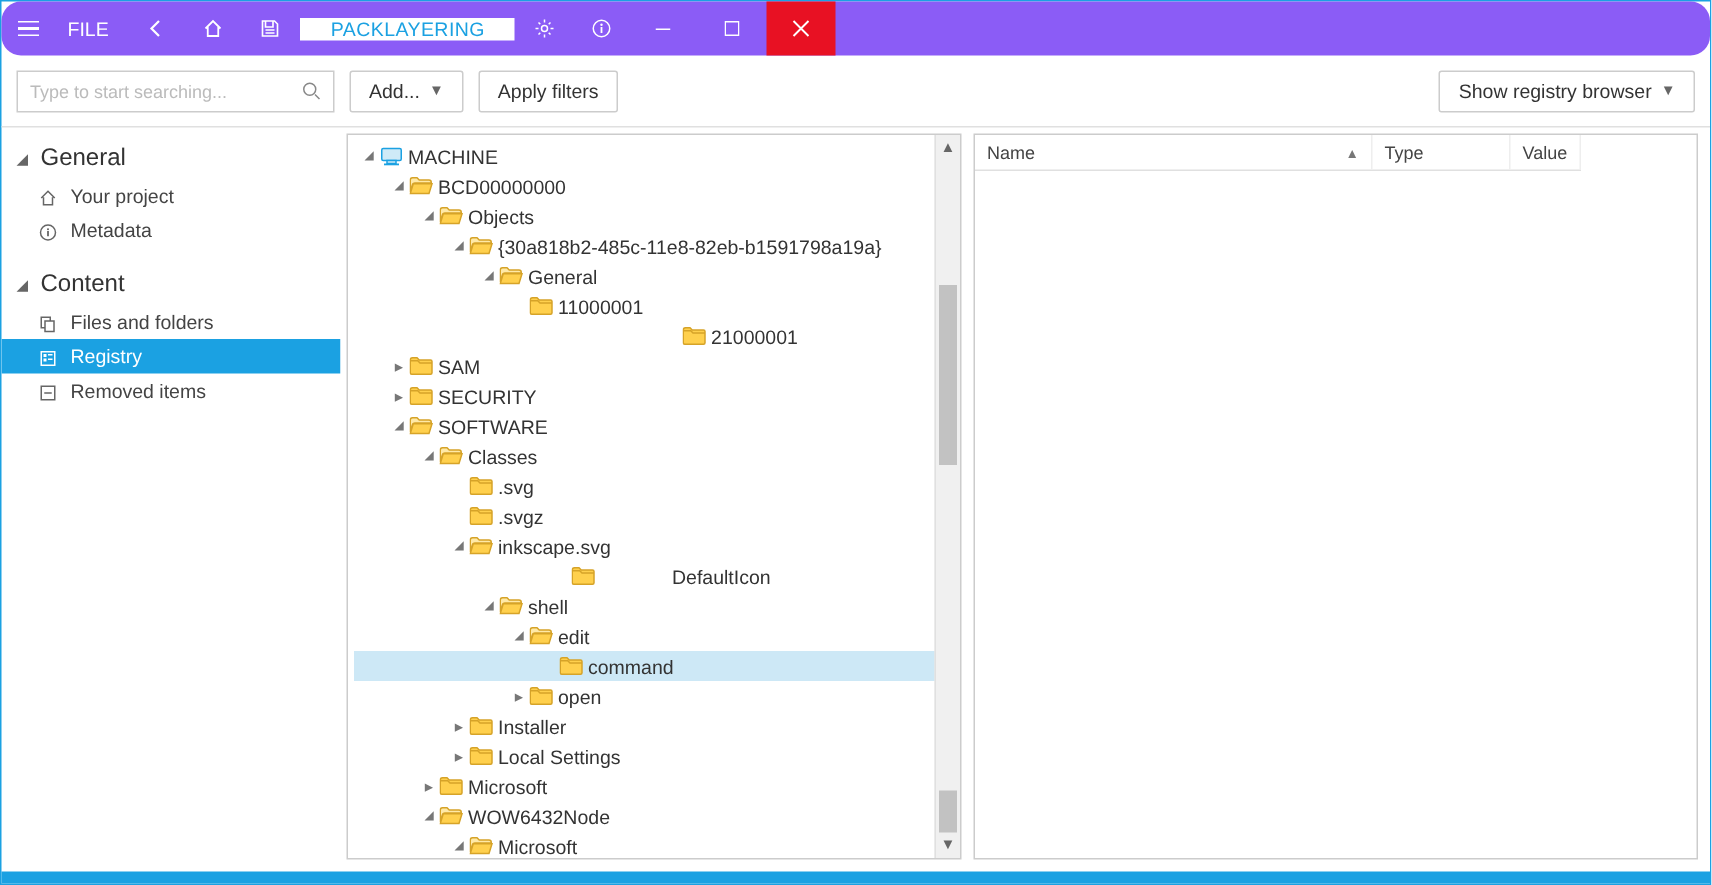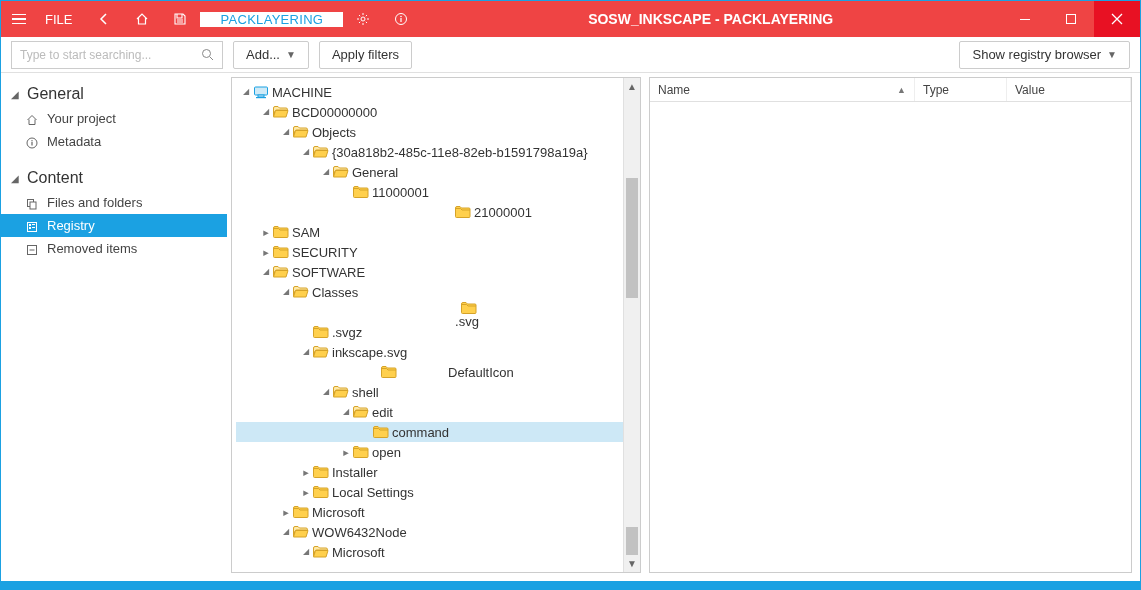--- a/index.html
+++ b/index.html
@@ -1,32 +1,32 @@
 <!DOCTYPE html>
 <html><head>
 <meta charset="utf-8">
 <style>
   * { box-sizing: border-box; margin:0; padding:0; font-family: "Segoe UI", sans-serif; }
   body { background:#fff; width:1141px; height:590px; overflow:hidden; font-size:13px; color:#333; }
   .app { display:flex; flex-direction:column; width:1141px; height:590px; border:1px solid #1ba1e2; }
 
   
-  .titlebar { background:#ef4444; color:#fff; height:36px; display:flex; align-items:stretch; }
+  .titlebar { background:#8b5cf6; color:#fff; height:36px; display:flex; align-items:stretch;border-radius:13px; }
   .tb-left { display:flex; align-items:center; gap:2px; }
   .tb-btn { width:36px; height:36px; display:flex; align-items:center; justify-content:center; color:#fff; cursor:pointer; }
   .tb-file { display:flex; align-items:center; padding:0 12px 0 6px; gap:6px; font-size:13px; }
   .tb-tab { background:#fff; color:#1ba1e2; display:flex; align-items:center; padding:0 20px; font-size:13px; font-weight:500; letter-spacing:0.3px; }
   .tb-title { flex:1; display:flex; align-items:center; justify-content:center; font-weight:600; font-size:14px; }
   .tb-win { width:46px; height:36px; display:flex; align-items:center; justify-content:center; cursor:pointer; }
   .tb-win.close { background:#e81123; }
   .ham { display:flex; flex-direction:column; gap:3px; }
   .ham span{ width:14px; height:1.5px; background:#fff;}
 
   
-  .toolbar { height:36px; display:flex; align-items:center; padding:0 10px; gap:10px; border-bottom:1px solid #e0e0e0; }
+  .toolbar { height:48px; display:flex; align-items:center; padding:0 10px; gap:10px; border-bottom:1px solid #e0e0e0; }
   .search { width:212px; height:28px; border:1px solid #ccc; display:flex; align-items:center; padding:0 8px; color:#aaa; }
   .search input { border:none; outline:none; flex:1; font-size:12px; color:#555; }
   .search input::placeholder{ color:#bbb;}
   .btn { height:28px; border:1px solid #ccc; border-radius:2px; background:#fff; display:flex; align-items:center; padding:0 12px; gap:6px; cursor:pointer; font-size:13px; color:#333;}
   .btn .caret{ font-size:10px; color:#666;}
   .toolbar .spacer{ flex:1; }
 
   
   .main { flex:1; display:flex; overflow:hidden; }
   .sidebar { width:226px; padding:8px 0; overflow:auto; }
@@ -45,21 +45,21 @@
   .exp{ width:12px; text-align:center; color:#777; font-size:11px; cursor:pointer;}
   .fld{ width:18px; display:flex; justify-content:center; margin-right:2px;}
   .lbl{ padding-right:6px;}
   .scrollbar-track{ position:absolute; right:0; top:0; bottom:0; width:17px; background:#f0f0f0; border-left:1px solid #e0e0e0;}
   .scroll-up,.scroll-dn{ height:17px; display:flex; align-items:center; justify-content:center; color:#666; font-size:10px; cursor:pointer;}
   .thumb1{ position:absolute; left:2px; right:2px; top:100px; height:120px; background:#c2c2c2;}
   .thumb2{ position:absolute; left:2px; right:2px; bottom:17px; height:28px; background:#c2c2c2;}
   .scroll-dn{ position:absolute; bottom:0; left:0; right:0;}
 
   
-  .details { flex:1; border:1px solid #ccc; margin:4px 8px 8px 0; display:flex; flex-direction:column;gap:15px;}
+  .details { flex:1; border:1px solid #ccc; margin:4px 8px 8px 0; display:flex; flex-direction:row;gap:15px;}
   .cols{ display:flex; height:24px; align-items:center; border-bottom:1px solid #e0e0e0; color:#444; font-size:12px;}
   .col{ padding:0 8px; border-right:1px solid #eee; display:flex; align-items:center; gap:4px; height:100%;}
   .col.name{ flex:0 0 265px;} .col.type{ flex:0 0 92px;} .col.value{ flex:1;}
   .sort-ic{ font-size:9px; color:#777;}
   .details-body{ flex:1; }
 
   
   .statusstrip{ height:8px; background:#1ba1e2;}
 
   svg { display:block;}
@@ -106,21 +106,20 @@
           </svg>
       </div>
       <div class="tb-btn">
         <svg width="14" height="14" viewBox="0 0 14 14">
             <circle cx="7" cy="7" r="5.5" stroke="#fff" fill="none"></circle>
             <circle cx="7" cy="4.5" r="0.8" fill="#fff"></circle>
             <rect x="6.4" y="6" width="1.2" height="4" fill="#fff"></rect>
           </svg>
       </div>
     </div>
-    <div class="tb-title">SOSW_INKSCAPE - PACKLAYERING</div>
     <div class="tb-win">
       <svg width="10" height="10">
           <rect x="0" y="5" width="10" height="1" fill="#fff"></rect>
         </svg>
     </div>
     <div class="tb-win">
       <svg width="10" height="10">
           <rect x="0.5" y="0.5" width="9" height="9" stroke="#fff" fill="none"></rect>
         </svg>
     </div>
@@ -325,21 +324,21 @@
             <div class="node" style="padding-left: 44px;">
               <span class="exp" style="font-size: 8px; transform: translateY(-1px);">◢</span>
               <span class="fld">
                 <svg width="16" height="12" viewBox="0 0 16 12">
                   <path d="M0.5 2 Q0.5 0.5 2 0.5 H5 L6.5 2 H13 Q14.5 2 14.5 3.5 V4 H3.5 Q2.5 4 2 5 L0.5 10 Z" fill="#ffe9a6" stroke="#d6a328"></path>
                   <path d="M2.5 4.5 H15 L13 11 H0.5 Z" fill="#ffd04d" stroke="#d6a328"></path>
                 </svg>
               </span>
               <span class="lbl">Classes</span>
             </div>
-            <div class="node" style="padding-left: 64px; flex-direction: column;">
+            <div class="node" style="padding-left: 64px;">
               <span class="exp"></span>
               <span class="fld">
                 <svg width="16" height="12" viewBox="0 0 16 12">
                   <path d="M0.5 2 Q0.5 0.5 2 0.5 H5 L6.5 2 H14 Q15 2 15 3 V10.5 Q15 11.5 14 11.5 H1.5 Q0.5 11.5 0.5 10.5 Z" fill="#ffd04d" stroke="#d6a328"></path>
                   <path d="M0.5 2.5 H5.5 L7 4 H15" stroke="#d6a328" fill="none"></path>
                 </svg>
               </span>
               <span class="lbl">.svg</span>
             </div>
             <div class="node" style="padding-left: 64px;">

